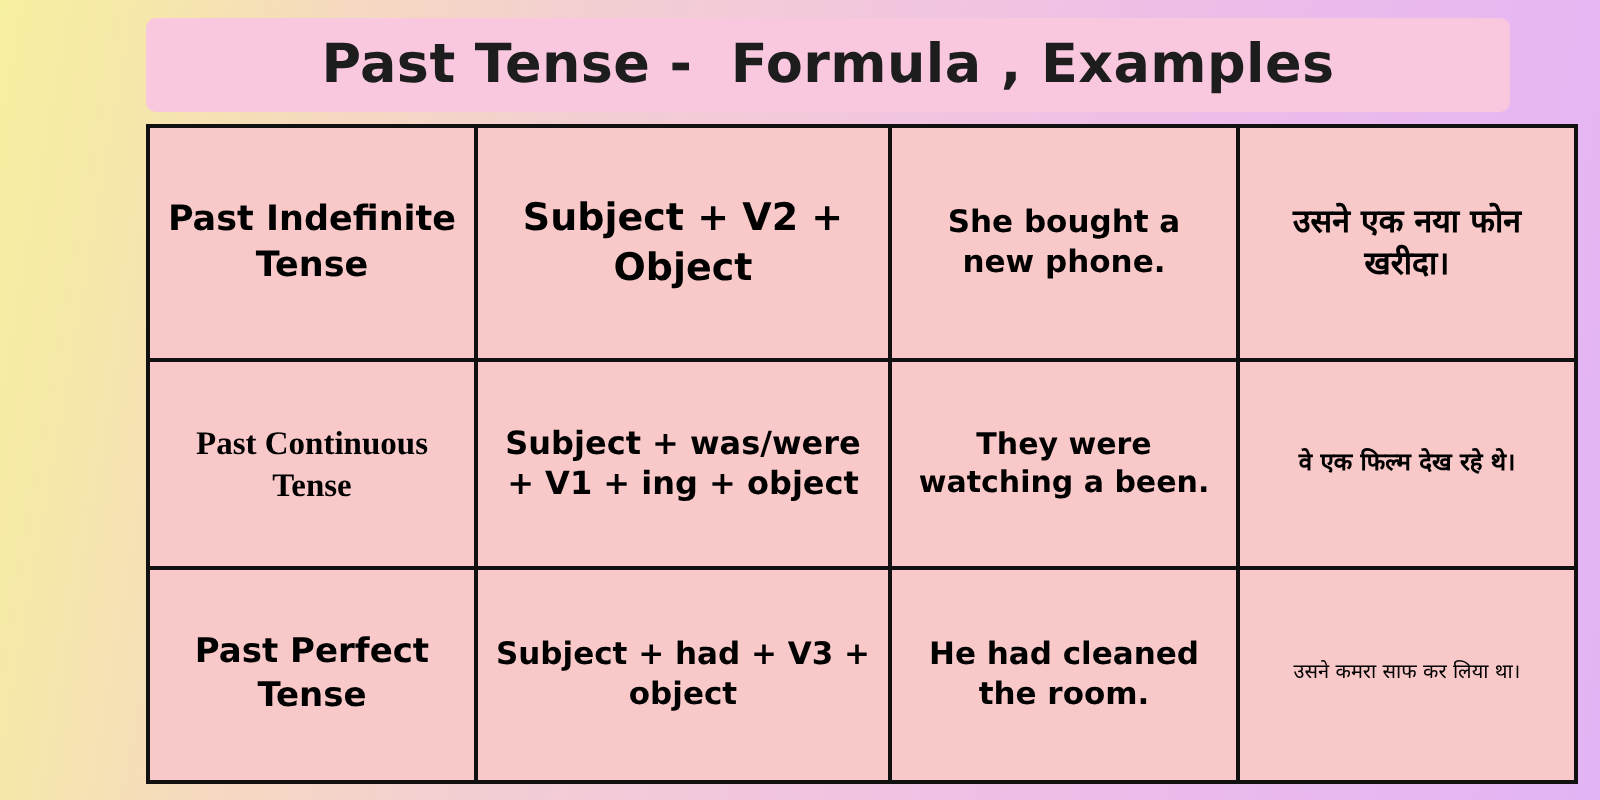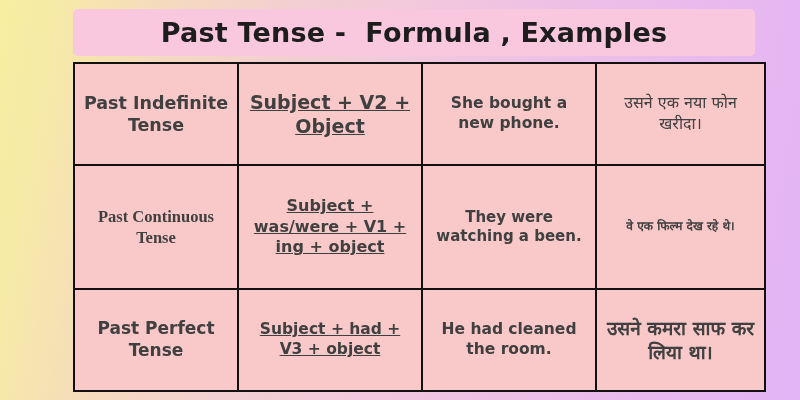--- a/index.html
+++ b/index.html
@@ -52,45 +52,45 @@
     width: 682px;
     height: 330px;
     table-layout: fixed;
     background: #f9c9c9;
   }
   table.grammar td {
     border: 2px solid #111111;
     background: #f9c9c9;
     text-align: center;
     vertical-align: middle;
-    color: #404040;
+    color: #000000;
     padding: 4px 8px;
     box-sizing: border-box;
     line-height: 1.28;
   }
   td.c0 { width: 164px; }
-  td.c1 { width: 184px; text-decoration: underline; }
+  td.c1 { width: 207px; }
   td.c2 { width: 174px; }
   td.c3 { width: 169px; }
 
   
   .r0 .c0 { font-size: 17.5px; font-weight: bold; }
   .r0 .c1 { font-size: 19px; font-weight: bold; }
   .r0 .c2 { font-size: 15.5px; font-weight: bold; }
-  .r0 .c3 { font-size: 16px; font-weight: normal; }
+  .r0 .c3 { font-size: 16px; font-weight: bold; }
   
   .r1 .c0 { font-size: 16.5px; font-weight: bold; font-family: Liberation Serif, serif; }
   .r1 .c1 { font-size: 16px; font-weight: bold; margin-top: 44px; }
   .r1 .c2 { font-size: 15px; font-weight: bold; }
   .r1 .c3 { font-size: 12px; font-weight: bold; margin-left: 15px; }
   
   .r2 .c0 { font-size: 17px; font-weight: bold; margin-left: 46px; }
   .r2 .c1 { font-size: 15.5px; font-weight: bold; }
   .r2 .c2 { font-size: 15.5px; font-weight: bold; }
-  .r2 .c3 { font-size: 19px; font-weight: bold; border-radius: 28px; }
+  .r2 .c3 { font-size: 10px; font-weight: normal; border-radius: 28px; }
   
   .r3 .c0 { font-size: 15.5px; font-weight: bold; }
   .r3 .c1 { font-size: 13.5px; font-weight: bold; line-height: 1.35; }
   .r3 .c2 { font-size: 15px; font-weight: bold; }
   .r3 .c3 { font-size: 15.5px; font-weight: bold; }
 </style>
 </head>
 <body>
 
 <div class="page">

